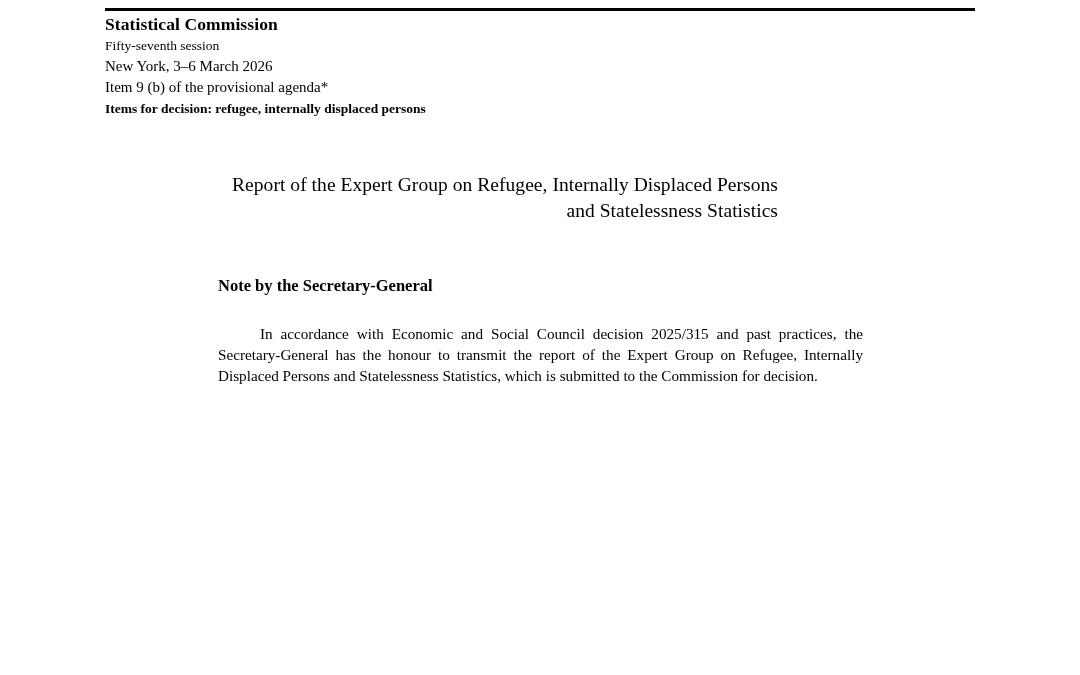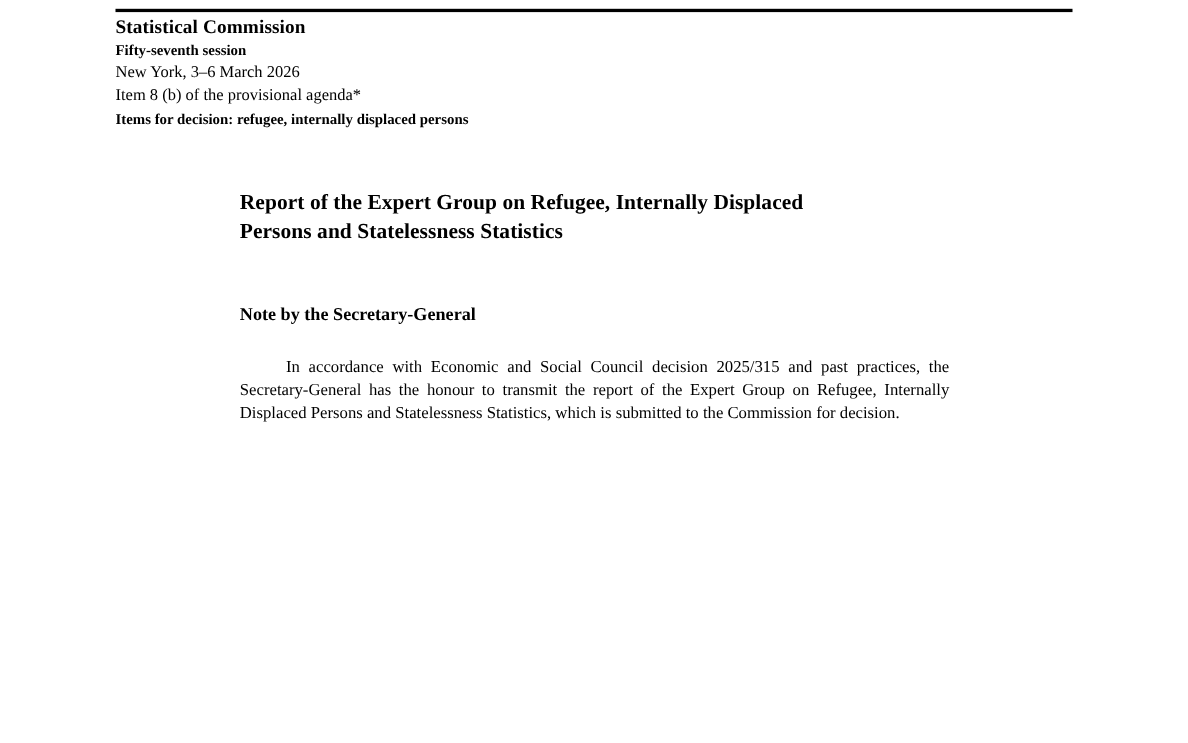--- a/index.html
+++ b/index.html
@@ -39,46 +39,47 @@
     line-height: 21px;
     white-space: pre;
   }
   .hdr-commission {
     font-size: 17.5px;
     font-weight: bold;
     letter-spacing: 0.1px;
   }
   .hdr-session {
     font-size: 13.5px;
-    font-weight: bold;
+    font-weight: normal;
   }
   .hdr-place,
   .hdr-agenda {
     font-size: 15px;
     font-weight: normal;
   }
   .hdr-itemtitle {
     font-size: 13.5px;
     font-weight: bold;
   }
 
   
   .doc-body {
     position: absolute;
     left: 218px;
     top: 172px;
     width: 645px;
   }
   .doc-title {
     font-size: 19.5px;
-    font-weight: bold;
+    font-weight: normal;
     line-height: 26px;
     margin: 0;
     letter-spacing: 0.05px;
     max-width: 560px;
+    text-align: right;
   }
   .doc-subtitle {
     font-size: 16.5px;
     font-weight: bold;
     line-height: 22px;
     margin: 0;
     padding-top: 51px;
   }
   .doc-paragraph {
     font-size: 15.2px;
@@ -95,21 +96,21 @@
 <body>
 
 <div class="page">
 
   <div class="top-rule"></div>
 
   <div class="session-header">
     <div class="line hdr-commission">Statistical Commission</div>
     <div class="line hdr-session">Fifty-seventh session</div>
     <div class="line hdr-place">New York, 3–6 March 2026</div>
-    <div class="line hdr-agenda">Item 8 (b) of the provisional agenda*</div>
+    <div class="line hdr-agenda">Item 9 (b) of the provisional agenda*</div>
     <div class="line hdr-itemtitle">Items for decision: refugee, internally displaced persons</div>
   </div>
 
   <div class="doc-body">
     <h1 class="doc-title">Report of the Expert Group on Refugee, Internally Displaced Persons and Statelessness Statistics</h1>
     <h2 class="doc-subtitle">Note by the Secretary-General</h2>
     <p class="doc-paragraph">In accordance with Economic and Social Council decision 2025/315 and past practices, the Secretary-General has the honour to transmit the report of the Expert Group on Refugee, Internally Displaced Persons and Statelessness Statistics, which is submitted to the Commission for decision.</p>
   </div>
 
 </div>

